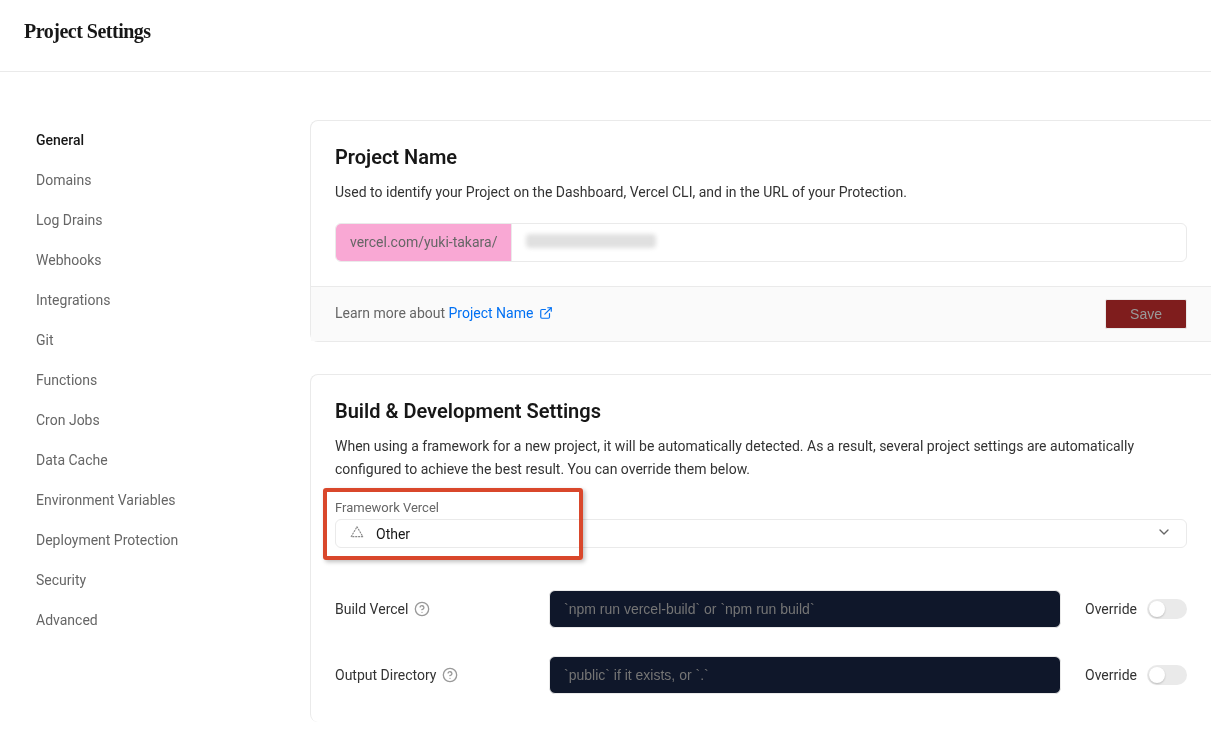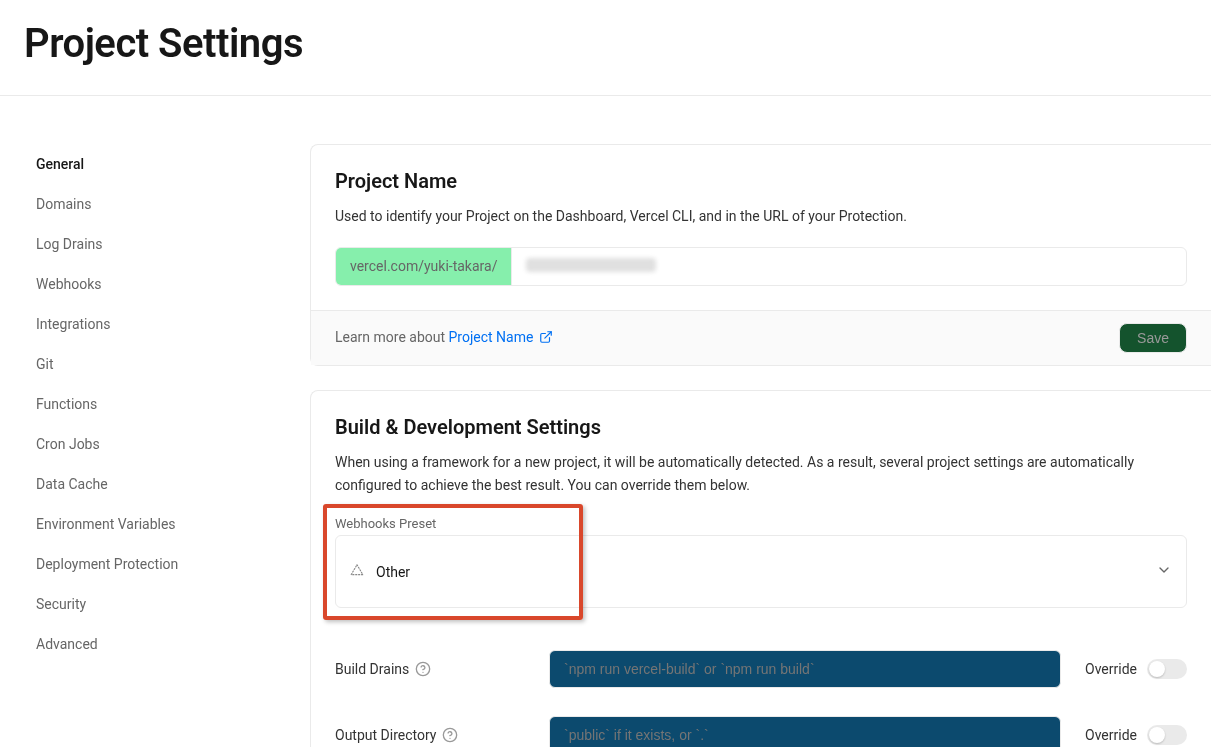--- a/index.html
+++ b/index.html
@@ -7,23 +7,24 @@
       font-family: -apple-system, BlinkMacSystemFont, "Segoe UI", Roboto, "Helvetica Neue", Arial, sans-serif;
       background: #fff;
       color: #171717;
       font-size: 14px;
     }
     .header {
       padding: 20px 24px 28px;
       border-bottom: 1px solid #eaeaea;
     }
     .header h1 {
-      font-size: 40px;
+      font-size: 20px;
       font-weight: 600;
       letter-spacing: -0.5px;
+      font-family: Liberation Serif, serif;
     }
     .body {
       display: flex;
       padding-top: 48px;
     }
     .sidebar {
       width: 310px;
       flex-shrink: 0;
       padding-left: 24px;
       padding-right: 48px;
@@ -41,21 +42,21 @@
       color: #171717;
       font-weight: 500;
     }
     .main {
       flex: 1;
       min-width: 0;
     }
     .card {
       border: 1px solid #eaeaea;
       border-radius: 8px;
-      margin-bottom: 24px;
+      margin-bottom: 32px;
       overflow: visible;
       border-right: none;
       border-top-right-radius: 0;
       border-bottom-right-radius: 0;
     }
     .card-body {
       padding: 24px;
     }
     .card-title {
       font-size: 20px;
@@ -81,36 +82,36 @@
     .card-footer a {
       color: #0070f3;
       text-decoration: none;
     }
     .external-icon {
       display: inline-block;
       vertical-align: -2px;
       margin-left: 2px;
     }
     .save-btn {
-      background: #14532d;
+      background: #7f1d1d;
       border: 1px solid #eaeaea;
       color: #999;
-      padding: 6px 17px;
-      border-radius: 8px;
+      padding: 6px 24px;
+      border-radius: 2px;
       font-size: 14px;
       cursor: not-allowed;
     }
     .input-row {
       display: flex;
       border: 1px solid #eaeaea;
       border-radius: 6px;
       overflow: hidden;
     }
     .input-prefix {
-      background: #86efac;
+      background: #f9a8d4;
       color: #666;
       padding: 10px 14px;
       border-right: 1px solid #eaeaea;
       font-size: 14px;
     }
     .input-main {
       flex: 1;
       border: none;
       outline: none;
       padding: 10px 14px;
@@ -142,21 +143,21 @@
       bottom: -12px;
       pointer-events: none;
       box-shadow: 2px 2px 4px rgba(0,0,0,0.25);
     }
     .select-box {
       display: flex;
       align-items: center;
       justify-content: space-between;
       border: 1px solid #eaeaea;
       border-radius: 6px;
-      padding: 26px 14px;
+      padding: 4px 14px;
       margin-top: 4px;
       cursor: pointer;
     }
     .select-left {
       display: flex;
       align-items: center;
       gap: 12px;
     }
     .dotted-triangle {
       color: #999;
@@ -177,21 +178,21 @@
       color: #333;
     }
     .help-icon {
       width: 16px;
       height: 16px;
       color: #999;
     }
     .build-input {
       flex: 1;
       border: 1px solid #eaeaea;
-      background: #0c4a6e;
+      background: #0f172a;
       border-radius: 6px;
       padding: 10px 14px;
       color: #999;
       font-size: 14px;
       cursor: not-allowed;
     }
     .override {
       display: flex;
       align-items: center;
       gap: 10px;
@@ -274,42 +275,42 @@
         <button class="save-btn">Save</button>
       </div>
     </section>
 
     <section class="card" style="border-bottom:none;">
       <div class="card-body" style="padding-bottom:28px;">
         <h2 class="card-title">Build &amp; Development Settings</h2>
         <p class="card-desc">When using a framework for a new project, it will be automatically detected. As a result, several project settings are automatically configured to achieve the best result. You can override them below.</p>
 
         <div class="framework-block">
-          <div class="form-label">Webhooks Preset</div>
+          <div class="form-label">Framework Vercel</div>
           <div class="select-box">
             <div class="select-left">
               <span class="dotted-triangle">
                 <svg width="14" height="14" viewBox="0 0 24 24" fill="none" stroke="#888" stroke-width="2" stroke-linecap="round" stroke-dasharray="2,3">
                     <polygon points="12 3 22 20 2 20 12 3"></polygon>
                   </svg>
               </span>
               <span>Other</span>
             </div>
             <span>
               <svg width="16" height="16" viewBox="0 0 24 24" fill="none" stroke="#666" stroke-width="2" stroke-linecap="round" stroke-linejoin="round">
                   <polyline points="6 9 12 15 18 9"></polyline>
                 </svg>
             </span>
           </div>
           <div class="framework-highlight"></div>
         </div>
 
         <div class="build-row" style="margin-top:42px;">
           <div class="build-label">
-            <span>Build Drains</span>
+            <span>Build Vercel</span>
             <span class="help-icon">
               <svg width="16" height="16" viewBox="0 0 24 24" fill="none" stroke="#999" stroke-width="2" stroke-linecap="round" stroke-linejoin="round">
                   <circle cx="12" cy="12" r="10"></circle>
                   <path d="M9.1 9a3 3 0 0 1 5.8 1c0 2-3 3-3 3"></path>
                   <line x1="12" y1="17" x2="12" y2="17"></line>
                 </svg>
             </span>
           </div>
           <input class="build-input" disabled="" placeholder="`npm run vercel-build` or `npm run build`" style="">
           <div class="override">

